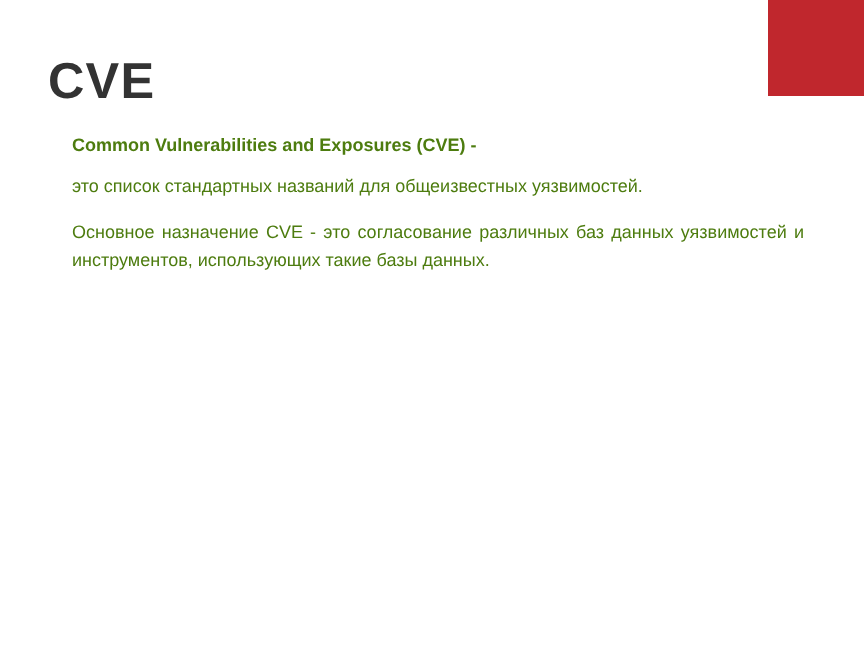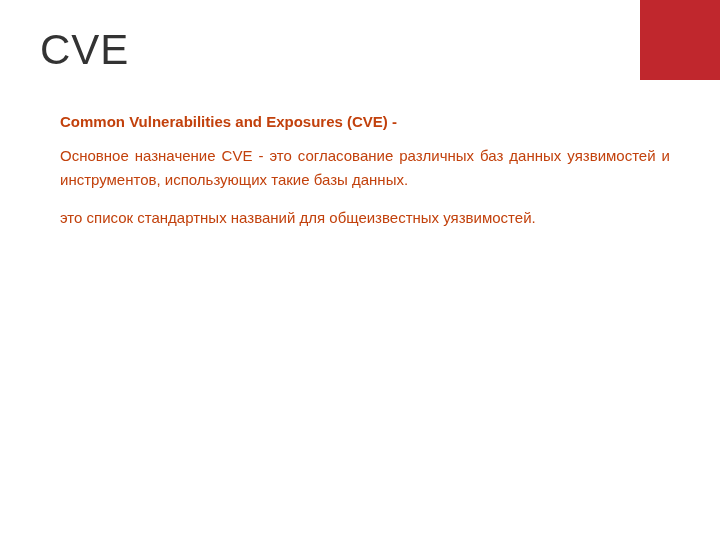--- a/index.html
+++ b/index.html
@@ -27,35 +27,35 @@
       position: absolute;
       top: 0;
       right: 0;
       width: 80px;
       height: 80px;
       background: #c0272d;
     }
 
     .title {
       position: absolute;
-      top: 26px;
+      top: 44px;
       left: 40px;
       font-size: 42px;
-      font-weight: 400;
+      font-weight: 700;
       color: #333333;
       letter-spacing: 1px;
     }
 
     .content {
       position: absolute;
       top: 110px;
       left: 60px;
       right: 50px;
       font-size: 15px;
-      color: #c2410c;
+      color: #4d7c0f;
       line-height: 1.6;
       text-align: justify;
     }
 
     .intro-bold {
       font-weight: bold;
       margin-bottom: 10px;
       display: block;
     }
 
@@ -69,17 +69,17 @@
 <body>
 
 <div class="slide">
 
   <div class="red-block"></div>
 
   <div class="title">CVE</div>
 
   <div class="content">
     <span class="intro-bold">Common Vulnerabilities and Exposures (CVE) -</span>
+    <span class="paragraph">это список стандартных названий для общеизвестных уязвимостей.</span>
     <span class="paragraph">Основное назначение CVE - это согласование различных баз данных уязвимостей и инструментов, использующих такие базы данных.</span>
-    <span class="paragraph">это список стандартных названий для общеизвестных уязвимостей.</span>
   </div>
 
 </div>
 
 </body></html>

